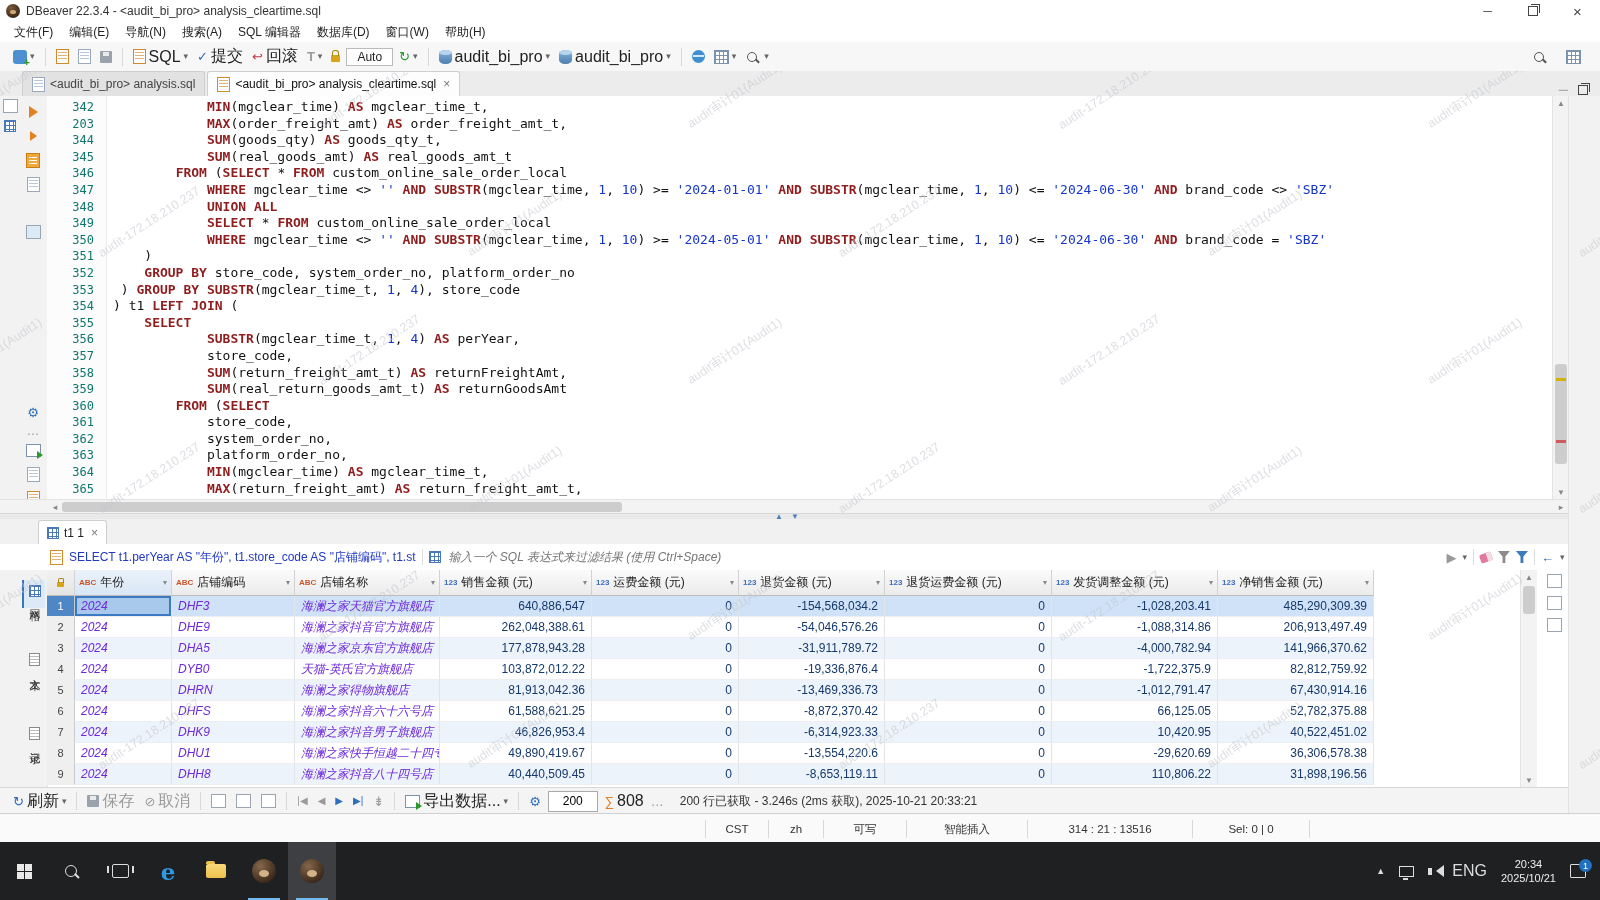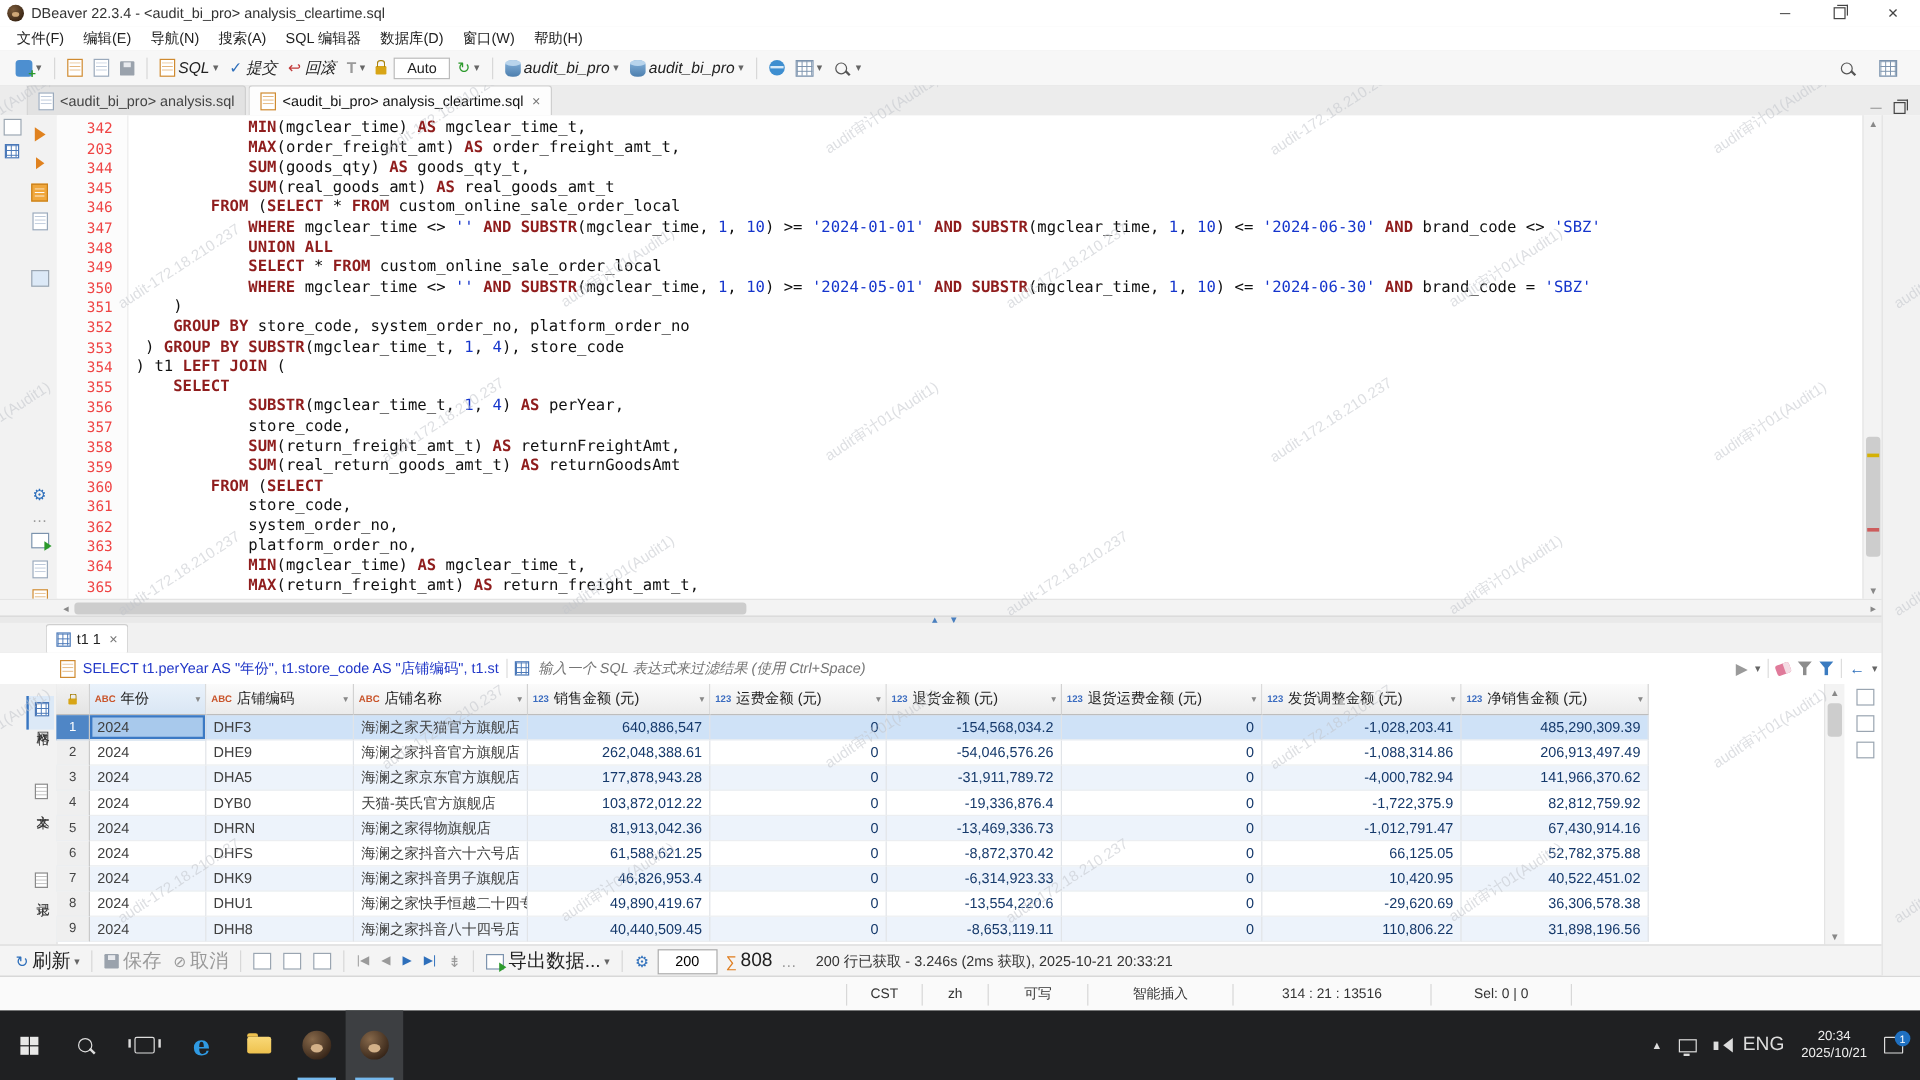--- a/index.html
+++ b/index.html
@@ -17,21 +17,21 @@
   .ic-restore{width:8px;height:8px;border:1px solid #444;position:relative;}
   .ic-restore::before{content:"";position:absolute;top:-3px;left:2px;width:8px;height:8px;border:1px solid #444;border-bottom:none;border-left:none;}
   
   #menubar{top:22px;height:20px;background:#fff;display:flex;align-items:center;padding-left:6px;border-bottom:1px solid #ececec;}
   .menu-item{padding:0 8px;font-size:12px;color:#222;}
   
   #toolbar{top:42px;height:29px;background:#f7f7f7;border-bottom:1px solid #e0e0e0;display:flex;align-items:center;padding:0 6px;}
   .tb-group{display:flex;align-items:center;gap:3px;padding:0 4px;}
   .tb-sep{width:1px;height:18px;background:#d8d8d8;margin:0 3px;}
   .tb-btn{display:flex;align-items:center;gap:3px;padding:2px 3px;border-radius:2px;}
-  .tb-label{font-size:13px;color:#222;white-space:nowrap;font-style:italic;}
+  .tb-label{font-size:16px;color:#222;white-space:nowrap;}
   .caret{font-size:9px;color:#666;line-height:1;}
   .ic{display:inline-flex;align-items:center;justify-content:center;}
   .ic-plug{width:14px;height:14px;background:#4d8fd0;border-radius:3px;position:relative;}
   .ic-plug::after{content:"+";position:absolute;right:-3px;bottom:-4px;color:#2c9a2c;font-weight:bold;font-size:11px;}
   .ic-page{width:11px;height:13px;background:#fff;border:1px solid #9aa9bb;position:relative;}
   .ic-page::after{content:"";position:absolute;left:1px;top:2px;right:1px;height:7px;
      background:linear-gradient(#b9c6d8 1px,transparent 1px) 0 0/100% 3px;}
   .ic-page.orange{border-color:#cf8a30;}
   .ic-page.orange::after{background:linear-gradient(#e2b275 1px,transparent 1px) 0 0/100% 3px;}
   .glyph{font-size:13px;line-height:1;}
@@ -56,21 +56,21 @@
   #tabstrip-right{margin-left:auto;display:flex;gap:10px;padding:0 12px;align-items:center;}
   
   #editor-zone{top:96px;height:403px;background:#fff;}
   #left-rail-editor{position:absolute;left:0;top:0;width:47px;height:100%;background:#f2f2f2;border-right:1px solid #e2e2e2;}
   .rail-ic{position:absolute;width:16px;height:16px;display:flex;align-items:center;justify-content:center;}
   .tri-orange{width:0;height:0;border-left:9px solid #e0821f;border-top:6px solid transparent;border-bottom:6px solid transparent;}
   .tri-orange.small{border-left-width:7px;border-top-width:5px;border-bottom-width:5px;}
   .ic-script{width:12px;height:13px;background:#f0a73c;border:1px solid #c87f18;position:relative;}
   .ic-script::after{content:"";position:absolute;left:2px;right:2px;top:3px;height:7px;background:linear-gradient(#fff 1px,transparent 1px) 0 0/100% 3px;}
   #gutter{position:absolute;left:47px;top:0;width:60px;height:100%;background:#fcfcfc;border-right:1px solid #ececec;padding-top:3px;box-sizing:border-box;}
-  .ln{height:16.6px;line-height:16.6px;text-align:right;padding-right:12px;color:#ef4444;font-family:"DejaVu Sans Mono",monospace;font-size:12px;}
+  .ln{height:16.6px;line-height:16.6px;text-align:right;padding-right:12px;color:#0f766e;font-family:"DejaVu Sans Mono",monospace;font-size:12px;}
   #code{position:absolute;left:107px;top:0;right:47px;height:100%;padding:3px 0 0 6px;box-sizing:border-box;overflow:hidden;}
   .cl{height:16.6px;line-height:16.6px;white-space:pre;font-family:"DejaVu Sans Mono",monospace;font-size:13px;color:#111;}
   .tok-k{color:#8f1d1d;font-weight:bold;}
   .tok-s{color:#1535cc;}
   .tok-d{color:#1535cc;}
   .tok-p{color:#111;}
   #editor-vscroll{position:absolute;right:31px;top:0;width:16px;height:100%;background:#f3f3f3;border-left:1px solid #e4e4e4;}
   .scroll-arrow{position:absolute;left:0;right:0;height:14px;display:flex;align-items:center;justify-content:center;color:#888;font-size:8px;}
   #ev-thumb{position:absolute;left:2px;right:2px;top:268px;height:100px;background:#cdcdcd;border-radius:3px;}
   .ruler-mark{position:absolute;left:3px;right:3px;height:3px;}
@@ -112,21 +112,21 @@
   .ccaret{font-size:8px;color:#888;}
   .ic-lock-sm{width:7px;height:5px;background:#d8a516;border-radius:1px;position:relative;display:inline-block;margin-top:3px;}
   .ic-lock-sm::before{content:"";position:absolute;top:-4px;left:1px;width:4px;height:4px;border:1px solid #a98310;border-bottom:none;border-radius:2px 2px 0 0;}
   .grow{display:flex;height:21px;background:#fff;}
   .grow.odd{background:#edf3fb;}
   .grow.selrow{background:#cfe2f7;}
   .gcell{box-sizing:border-box;height:21px;line-height:20px;padding:0 6px;border-right:1px solid #e1e4e8;border-bottom:1px solid #eceef1;font-size:12px;overflow:hidden;white-space:nowrap;}
   .gcell.rn{background:#efefef;border-right:1px solid #c9c9c9;text-align:center;color:#444;font-size:11px;padding:0;}
   .gcell.rn.selrn{background:#4f86c6;color:#fff;}
   .gcell.num{text-align:right;color:#15396b;}
-  .gcell.txt{color:#404040;}
+  .gcell.txt{color:#6d28d9;font-style:italic;}
   .gcell.selcell{background:#a8c9ec;box-shadow:inset 0 0 0 2px #3b79c4;}
   #results-vscroll{position:absolute;left:1520px;top:0;width:16px;height:100%;background:#f3f3f3;border-left:1px solid #e4e4e4;}
   #rv-thumb{position:absolute;left:2px;right:2px;top:16px;height:28px;background:#cdcdcd;border-radius:3px;}
   #results-right-icons{position:absolute;left:1541px;top:4px;width:26px;display:flex;flex-direction:column;gap:8px;align-items:center;}
   .mini-ic{width:13px;height:12px;border:1px solid #9aa5b1;background:#fff;}
   
   #results-toolbar{top:787px;height:26px;background:#f4f4f4;border-top:1px solid #d8d8d8;display:flex;align-items:center;padding:0 6px 0 10px;gap:4px;}
   .rt-label{font-size:16px;color:#222;white-space:nowrap;}
   .rt-label.disabled{color:#9a9a9a;}
   .ic-floppy{width:12px;height:12px;background:#9aa2ac;position:relative;border-radius:1px;}

